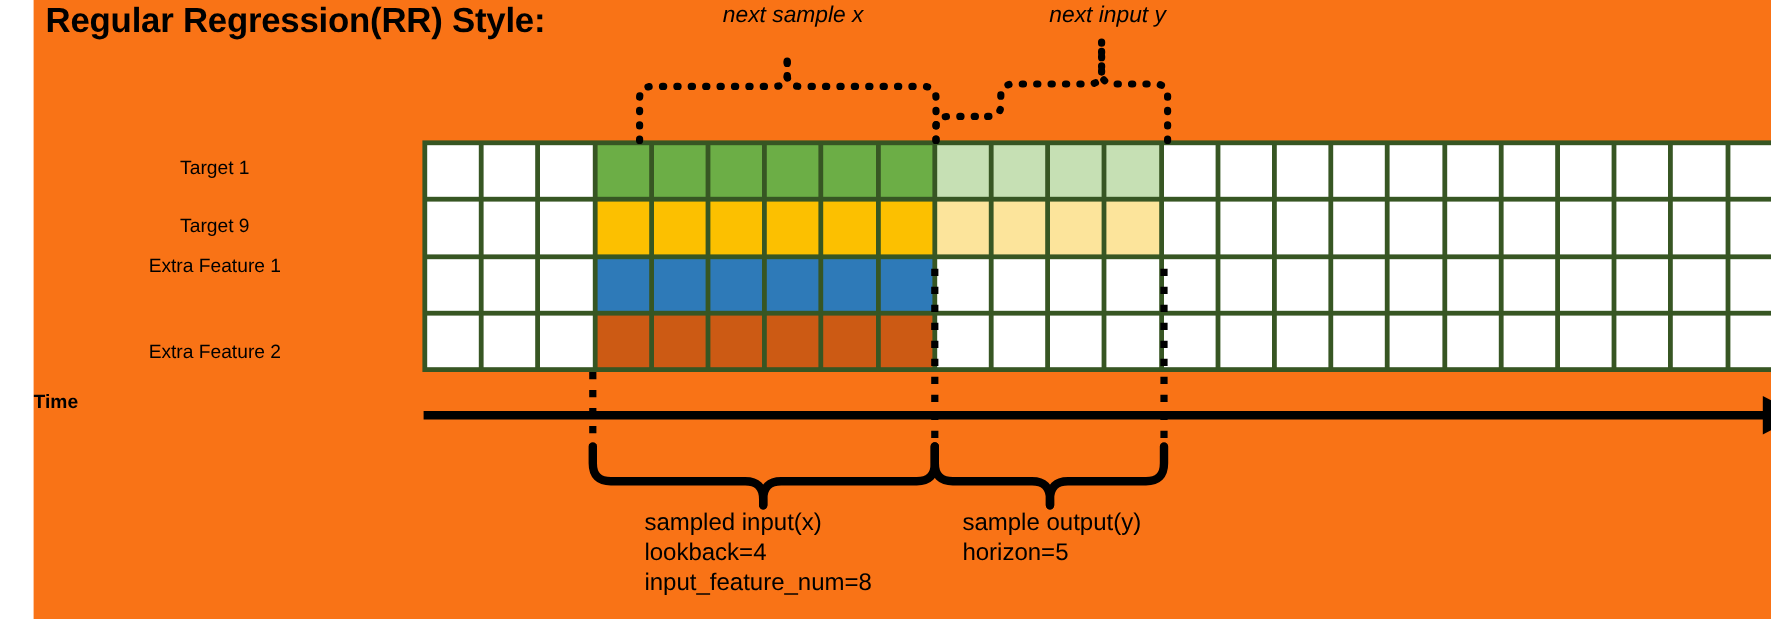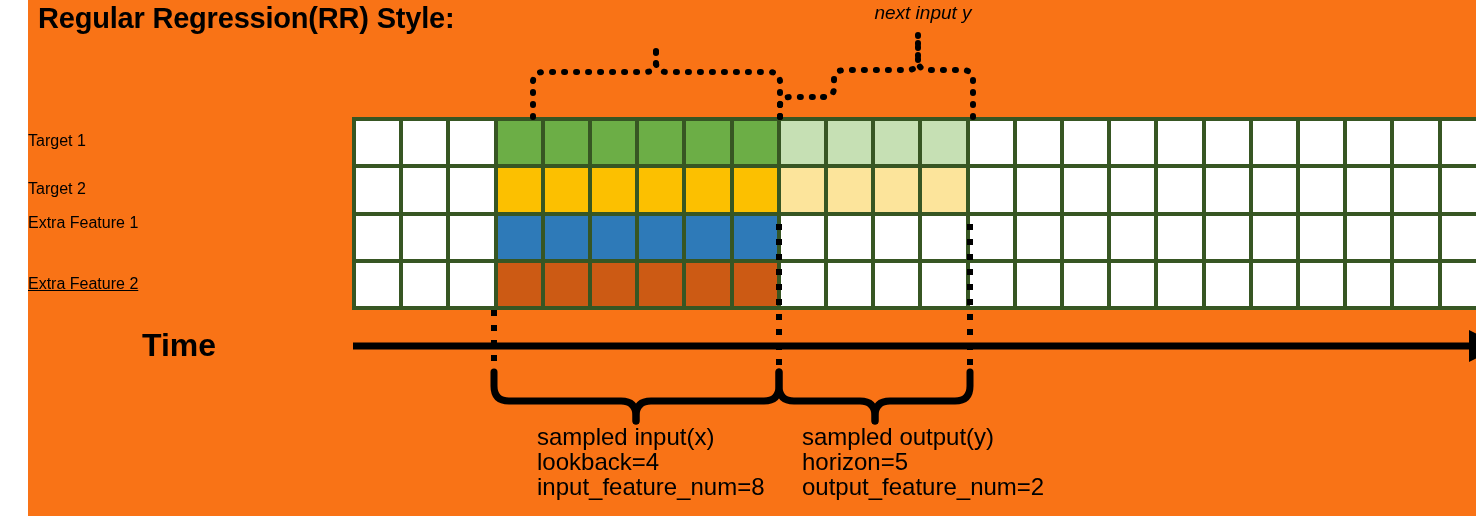--- a/index.html
+++ b/index.html
@@ -57,35 +57,35 @@
     width: 312px;
     height: 193px;
   }
   .row-label-wrap {
     position: absolute;
     left: 0;
     width: 312px;
     height: 48px;
     display: flex;
     align-items: center;
-    justify-content: flex-start;
+    justify-content: center;
     padding-right: 10px;
     box-sizing: border-box;
   }
 
   
   #time-label {
     position: absolute;
     left: 0;
     top: 327px;
     width: 312px;
-    text-align: center;
+    text-align: left;
     padding-right: 10px;
     box-sizing: border-box;
-    font-size: 32px;
+    font-size: 16px;
     font-weight: 700;
   }
 
   
   #grid {
     position: absolute;
     left: 324px;
     top: 117px;
     width: 1137px;
     height: 193px;
@@ -110,47 +110,48 @@
   .cell.green      { background: #6cae46; }
   .cell.lightgreen { background: #c6e0b4; }
   .cell.yellow     { background: #fcc000; }
   .cell.lightyellow{ background: #fce49b; }
   .cell.blue       { background: #2e7ab8; }
   .cell.orange     { background: #cc5a14; }
 
   
   .bottom-note {
     position: absolute;
-    font-size: 24px;
+    font-size: 20px;
     font-weight: 400;
     line-height: 25px;
     white-space: nowrap;
   }
   .bottom-note div { white-space: nowrap; }
 </style>
 </head>
 <body>
 
 <div id="canvas">
 
   <div id="page-title">Regular Regression(RR) Style:</div>
 
+  <div class="brace-label-top" style="left:508px; top:2px; width:250px;">next sample x</div>
   <div class="brace-label-top" style="left:740px; top:2px; width:310px;">next input y</div>
 
   <div id="row-labels">
     <div class="row-label-wrap" style="top:0px;">
       <span>Target 1</span>
     </div>
     <div class="row-label-wrap" style="top:48px;">
-      <span>Target 2</span>
+      <span>Target 9</span>
     </div>
     <div class="row-label-wrap" style="top:82px;">
       <span>Extra Feature 1</span>
     </div>
-    <div class="row-label-wrap" style="top:143px;text-decoration:underline;">
+    <div class="row-label-wrap" style="top:153px;">
       <span>Extra Feature 2</span>
     </div>
   </div>
 
   <div id="time-label">Time</div>
 
   <div id="grid">
     <div class="grid-row">
         <div class="cell "></div>
         <div class="cell "></div>
@@ -295,18 +296,17 @@
     </g>
   </svg>
 
   <div class="bottom-note" style="left:509px; top:424px;">
     <div>sampled input(x)</div>
     <div>lookback=4</div>
     <div>input_feature_num=8</div>
   </div>
 
   <div class="bottom-note" style="left:774px; top:424px;">
-    <div>sampled output(y)</div>
+    <div>sample output(y)</div>
     <div>horizon=5</div>
-    <div>output_feature_num=2</div>
   </div>
 
 </div>
 
 </body></html>

